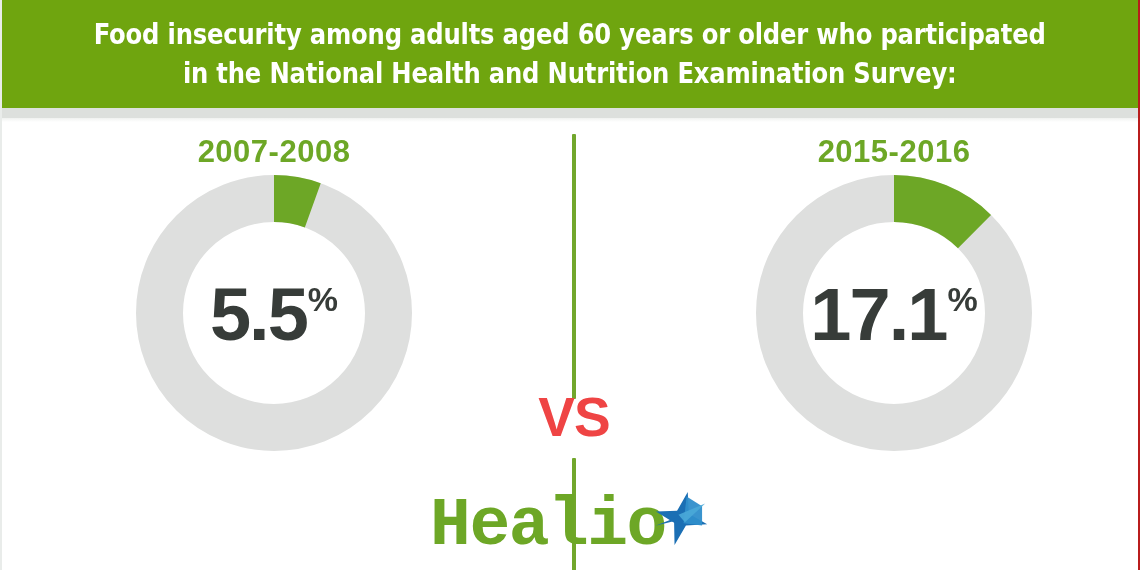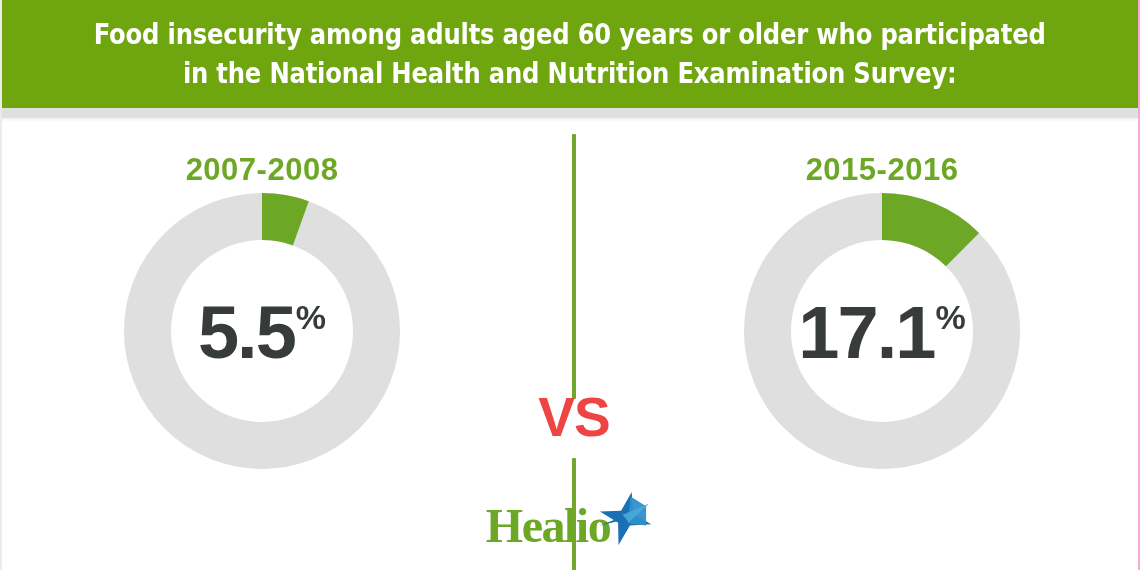--- a/index.html
+++ b/index.html
@@ -7,21 +7,21 @@
     width:1140px;height:570px;
     background:#ffffff;
     font-family:"Liberation Sans", sans-serif;
     overflow:hidden;
     position:relative;
   }
   #root{
     position:absolute;inset:0;
     background:#ffffff;
     border-left:2px solid #e9ecea;
-    border-right:2px solid #f9a8d4;
+    border-right:2px solid #b91c1c;
     box-sizing:border-box;
   }
 
   
   .header{
     position:absolute;left:0;top:0;width:100%;height:108px;
     background:#6fa50f;
     display:flex;align-items:center;justify-content:center;
     box-sizing:border-box;
   }
@@ -40,21 +40,21 @@
   .header-underbar{
     position:absolute;left:0;top:108px;width:100%;height:10px;
     background:#dde0dd;
   }
   .header-underbar-soft{
     position:absolute;left:0;top:118px;width:100%;height:4px;
     background:linear-gradient(to bottom,#f0f2f0,#ffffff);
   }
 
   
-  .panel{position:absolute;top:136px;height:370px;}
+  .panel{position:absolute;top:118px;height:370px;padding-left:24px;}
   .panel-left{left:0;width:520px;}
   .panel-right{left:620px;width:520px;}
 
   .year-label{
     position:absolute;top:16px;left:0;width:100%;
     text-align:center;
     color:#6da726;
     font-weight:bold;
     font-size:31px;
     letter-spacing:0.5px;
@@ -115,23 +115,23 @@
     line-height:1;
   }
 
   
   .logo{
     position:absolute;left:0;bottom:8px;width:100%;
     display:flex;align-items:center;justify-content:center;
     gap:0;
   }
   .logo-text{
-    font-family:Liberation Serif, serif;
-    font-weight:bold;
-    font-size:48px;
+    font-family:Liberation Mono, monospace;
+    font-weight:bold;
+    font-size:68px;
     color:#6da726;
     letter-spacing:-1.5px;
     line-height:1;
   }
   .logo-star{
     width:58px;height:58px;display:block;
     margin-left:-14px;margin-bottom:14px;
   }
 </style>
 </head>

